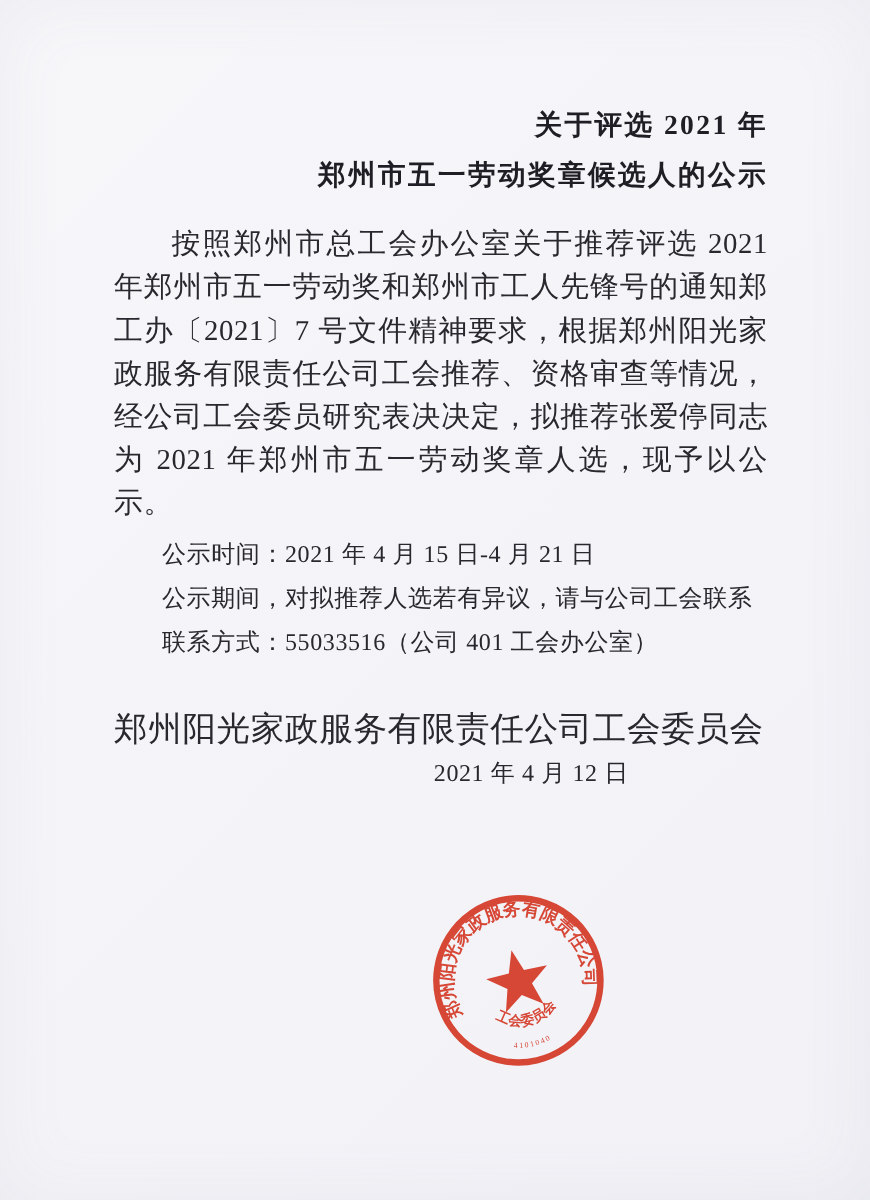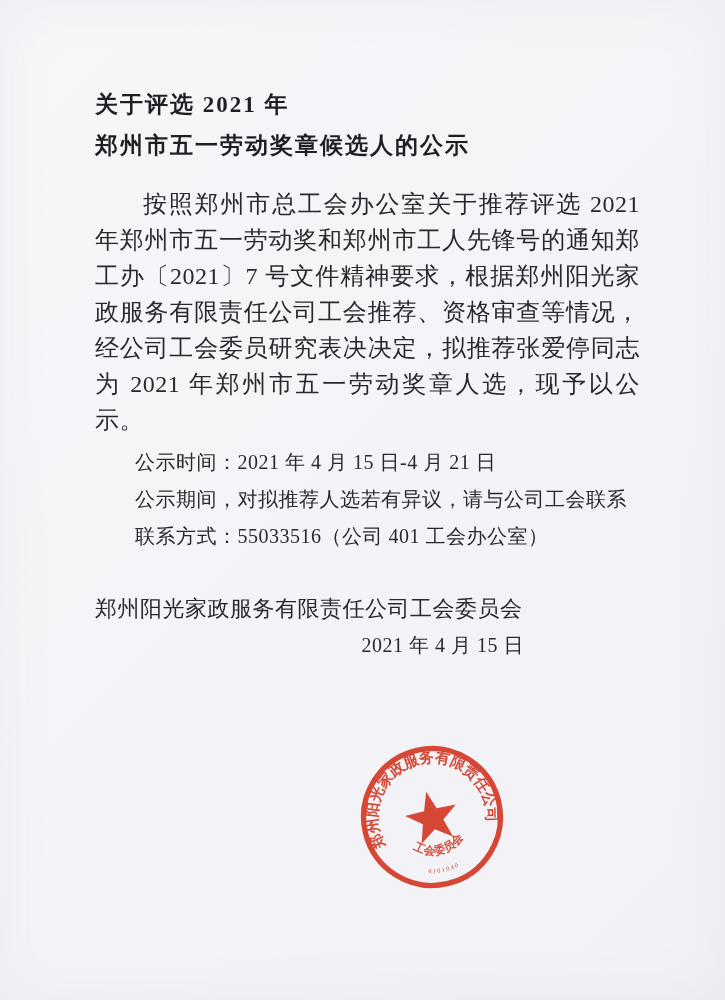--- a/index.html
+++ b/index.html
@@ -22,21 +22,21 @@
   }
 
   .doc {
     position: absolute;
     left: 95px;
     top: 84px;
     width: 545px;
   }
 
   .title-line {
-    text-align: left;
+    text-align: right;
     font-size: 23px;
     font-weight: bold;
     line-height: 41px;
     letter-spacing: 2px;
     color: #1e1e24;
   }
 
   .body-block {
     margin-top: 20px;
   }
@@ -61,23 +61,23 @@
     letter-spacing: 0.5px;
     color: #28282e;
     white-space: nowrap;
   }
 
   .signature-block {
     margin-top: 36px;
   }
 
   .signature-line {
-    font-size: 22px;
+    font-size: 28px;
     line-height: 36px;
-    text-align: left;
+    text-align: center;
     padding-right: 18px;
     letter-spacing: 0.5px;
     color: #28282e;
     white-space: nowrap;
   }
 
   .date-line {
     font-size: 20px;
     line-height: 36px;
     text-align: right;
@@ -123,21 +123,21 @@
     </div>
 
     <div class="notice-block">
       <p class="notice-line">公示时间：2021 年 4 月 15 日-4 月 21 日</p>
       <p class="notice-line">公示期间，对拟推荐人选若有异议，请与公司工会联系</p>
       <p class="notice-line">联系方式：55033516（公司 401 工会办公室）</p>
     </div>
 
     <div class="signature-block">
       <p class="signature-line">郑州阳光家政服务有限责任公司工会委员会</p>
-      <p class="date-line">2021 年 4 月 15 日</p>
+      <p class="date-line">2021 年 4 月 12 日</p>
     </div>
 
   </div>
 
   <div class="seal">
     <svg viewBox="0 0 200 200" xmlns="http://www.w3.org/2000/svg">
       <defs>
         <path id="sealTopArc" d="M 36.4 133.8 A 72 72 0 1 1 163.6 133.8" fill="none"></path>
         <path id="sealBottomArc" d="M 61.8 129.8 A 47 47 0 0 0 138.2 129.8" fill="none"></path>
         <path id="sealSerialArc" d="M 57.6 160.6 A 74 74 0 0 0 142.4 160.6" fill="none"></path>

